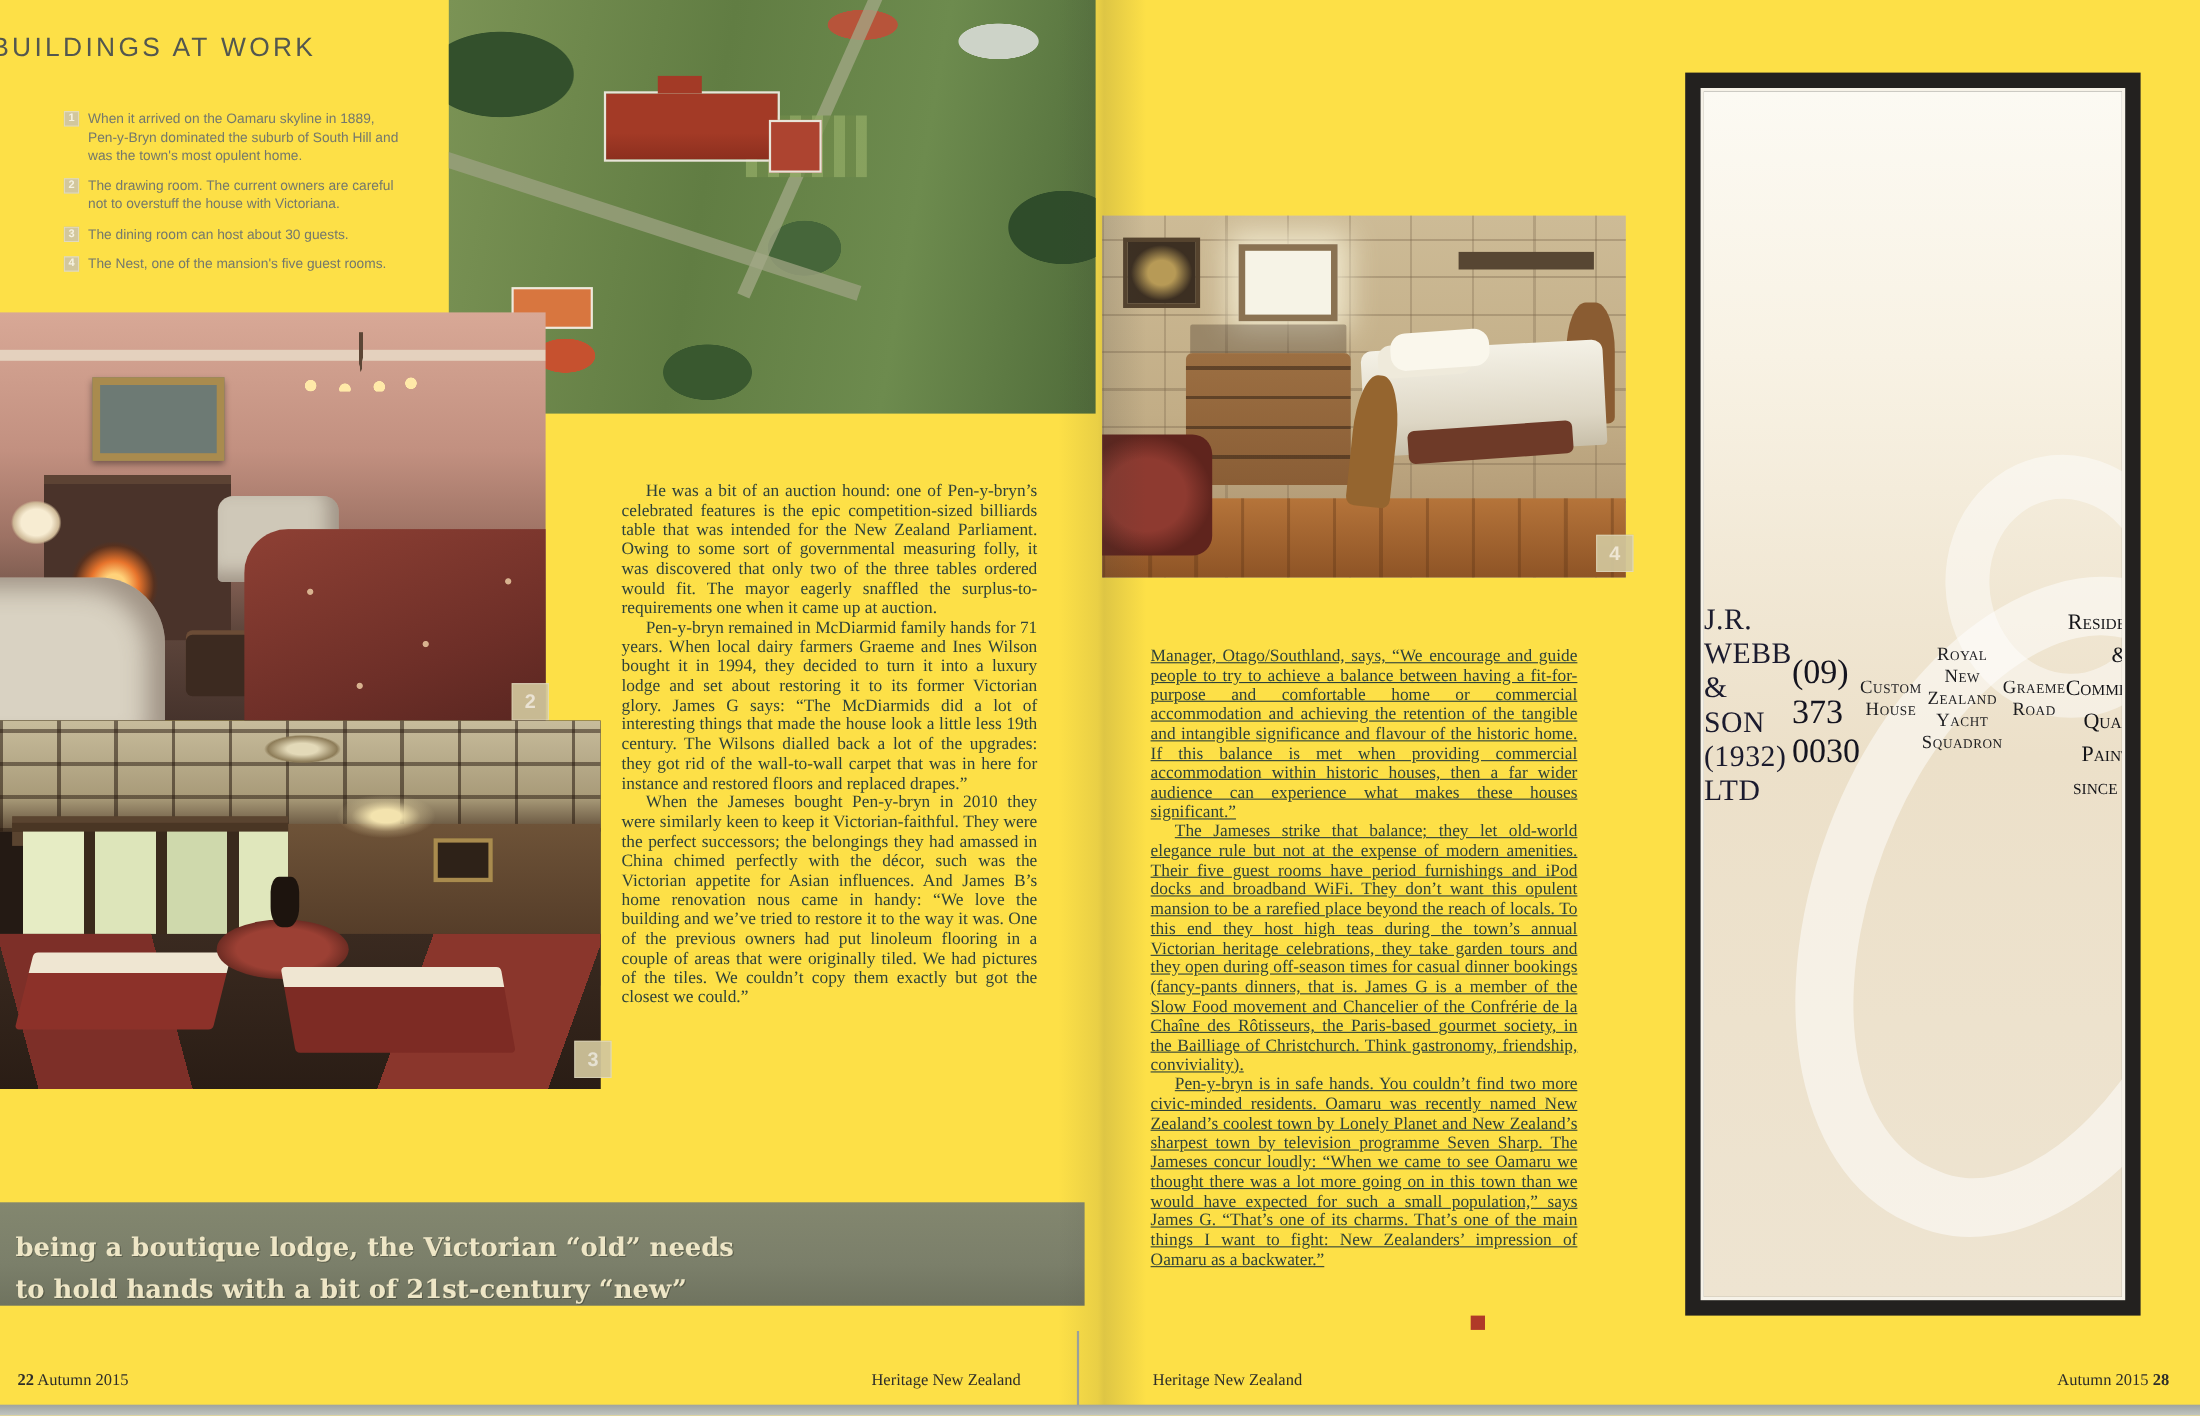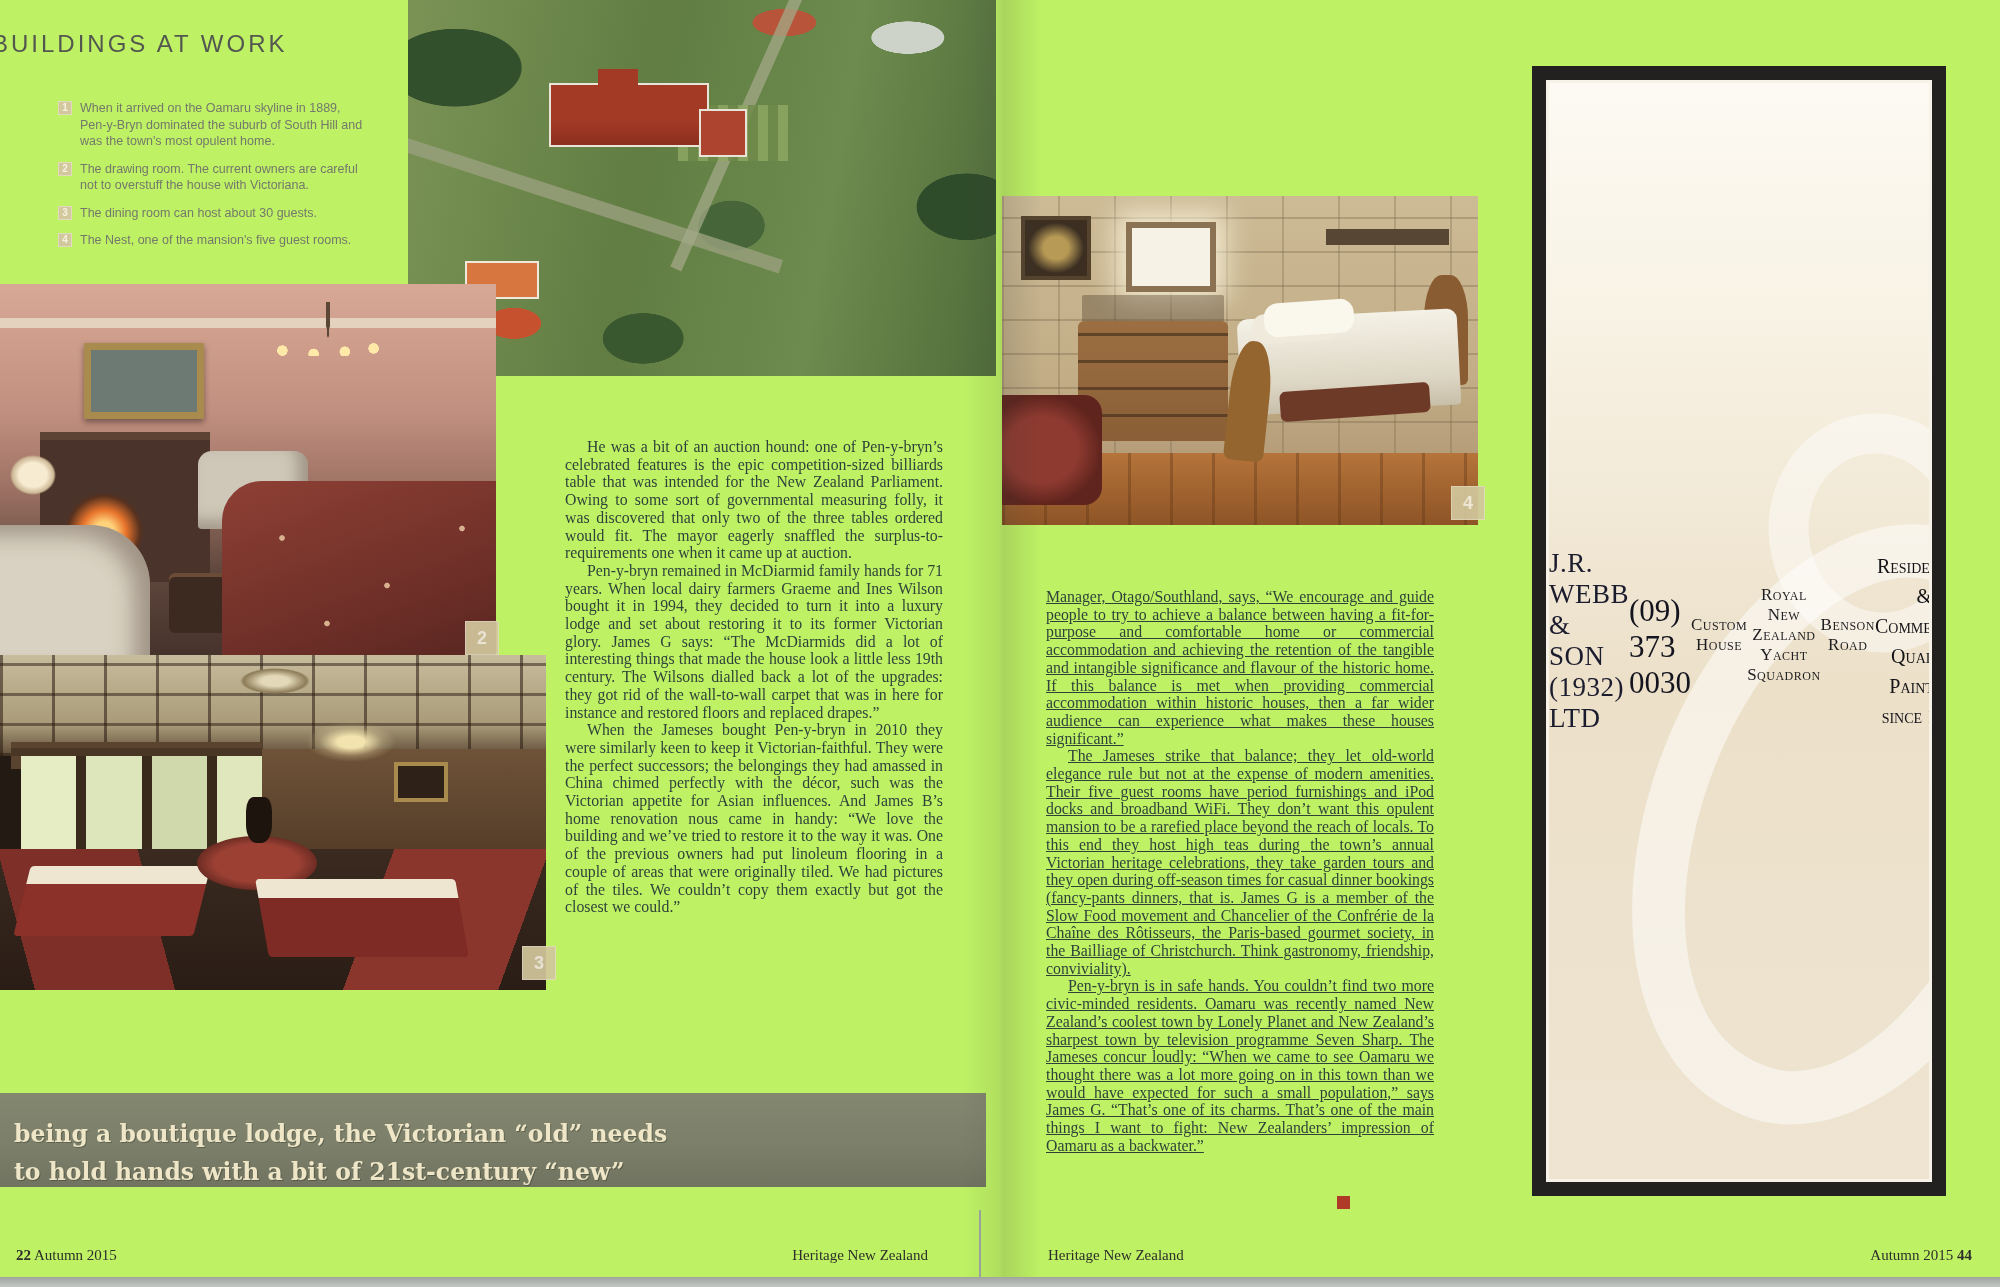--- a/index.html
+++ b/index.html
@@ -1,19 +1,19 @@
 <!DOCTYPE html>
 <html><head>
 <meta charset="utf-8">
 <style>
   * { margin:0; padding:0; box-sizing:border-box; }
   html,body { background:#dcdcda; }
   #spread {
     position:relative; width:2000px; height:1287px;
-    background:#bef264; overflow:hidden;
+    background:#fde047; overflow:hidden;
     font-family:"Liberation Serif", serif;
   }
   
   .abs { position:absolute; }
   .photo { position:absolute; overflow:hidden; }
   .badge {
     position:absolute; background:#d2c79d; color:#f6f2e2;
     font-family:"Liberation Sans", sans-serif; font-weight:bold;
     display:flex; align-items:center; justify-content:center;
     box-shadow:0 0 0 1px rgba(255,255,255,.35) inset;
@@ -356,21 +356,21 @@
   <div id="pull-quote-band">
     <div id="pull-quote">being a boutique lodge, the Victorian “old” needs to hold hands with a bit of 21st-century “new”</div>
   </div>
 
   <div class="footer" id="footer-left">
     <span><b>22</b> <span>Autumn 2015</span></span>
     <span>Heritage New Zealand</span>
   </div>
   <div class="footer" id="footer-right">
     <span>Heritage New Zealand</span>
-    <span><span>Autumn 2015</span> <b>44</b></span>
+    <span><span>Autumn 2015</span> <b>28</b></span>
   </div>
 
   <div id="gutter"></div>
   <div id="page-edge-line"></div>
   <div id="bottom-strip"></div>
 
   <div id="ad">
     <div id="ad-inner">
       <div id="ad-swirl"></div>
       <div id="ad-swirl2"></div>
@@ -404,21 +404,21 @@
         <div class="ground"></div>
         <div class="island"></div>
       </div>
       <div class="ad-caption">Royal New Zealand Yacht Squadron</div>
 
       <div class="ad-photo" id="ad-photo-3">
         <div class="trees"></div>
         <div class="house"></div>
         <div class="lawn"></div>
       </div>
-      <div class="ad-caption">Benson Road</div>
+      <div class="ad-caption">Graeme Road</div>
 
       <div id="ad-tagline">Residential &amp; Commercial Quality Painters since 1932</div>
 
       <div id="ad-webband">
         <span id="ad-website">WWW.JRWEBB.CO.NZ</span>
       </div>
     </div>
   </div>
 
 </div>

